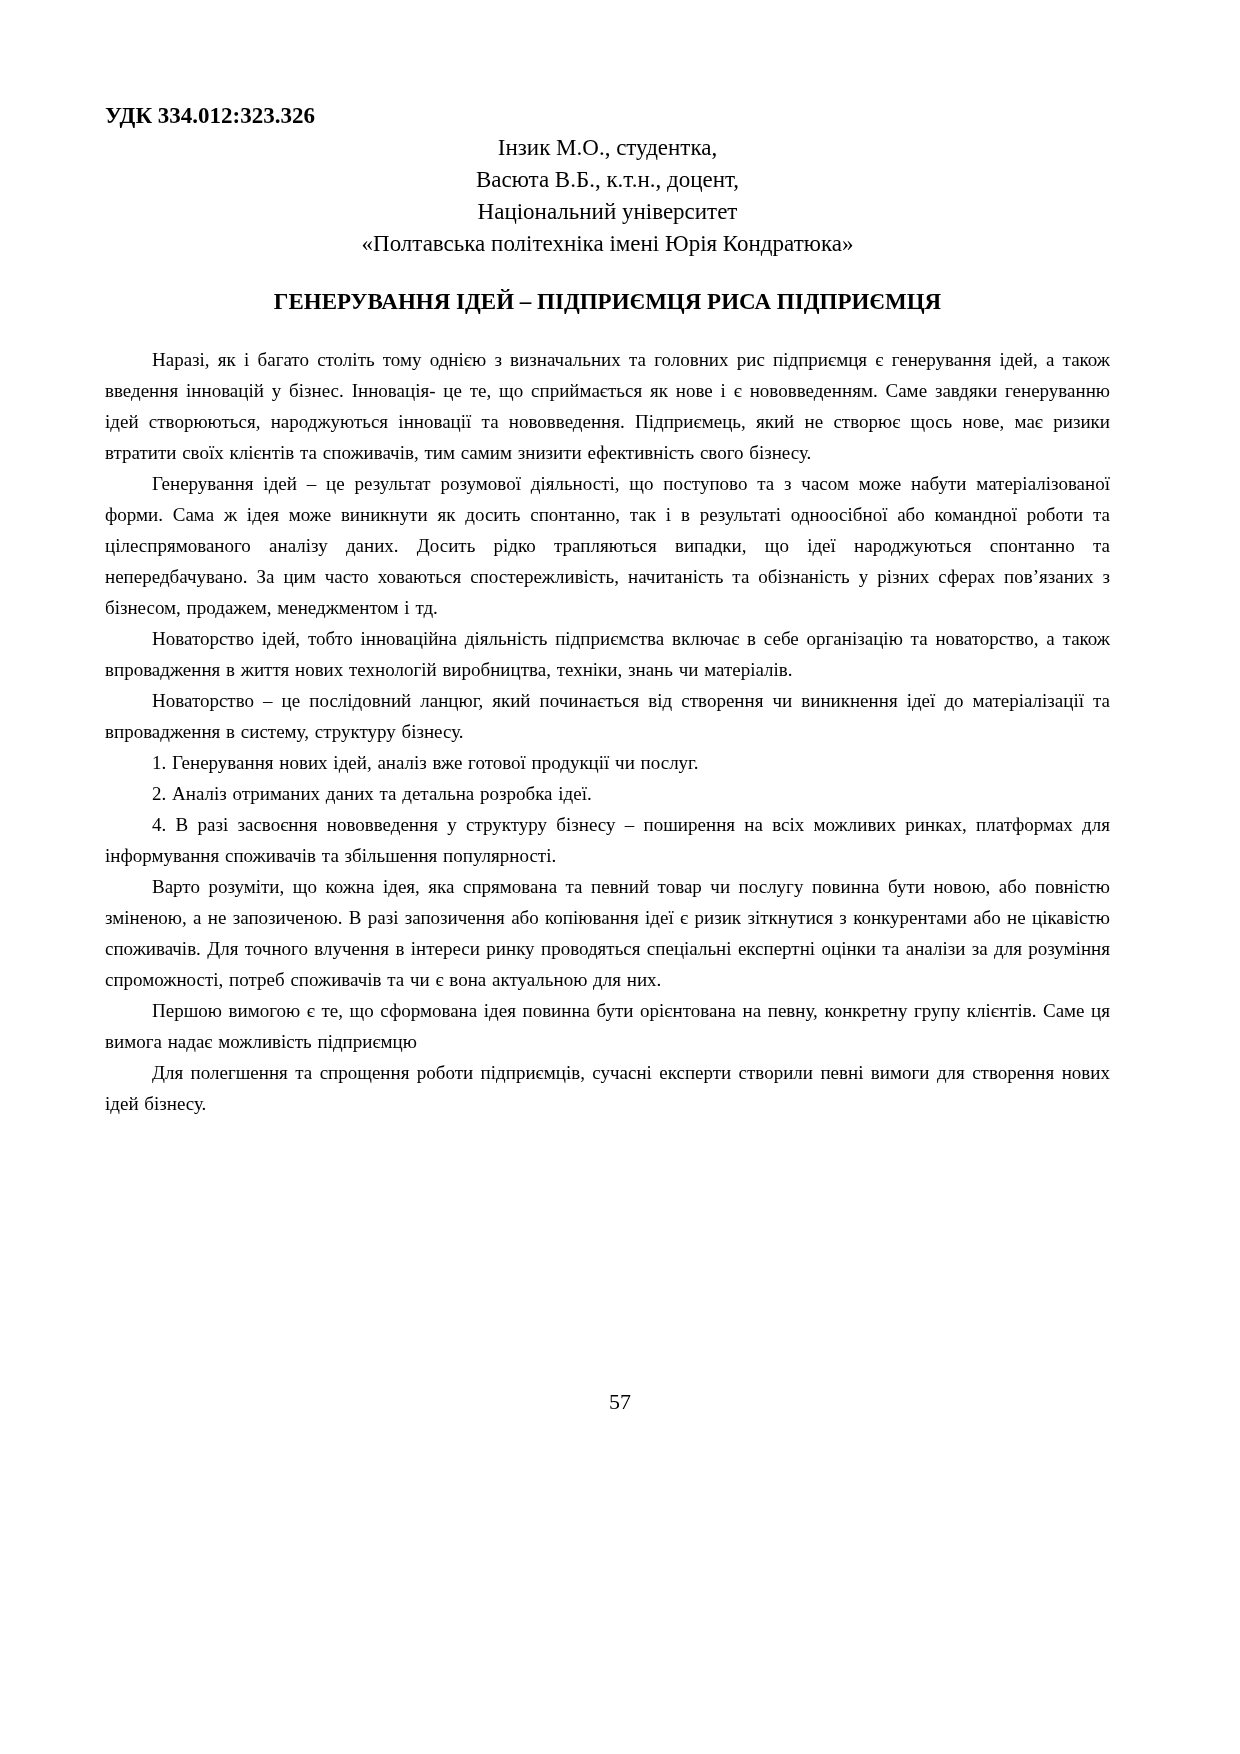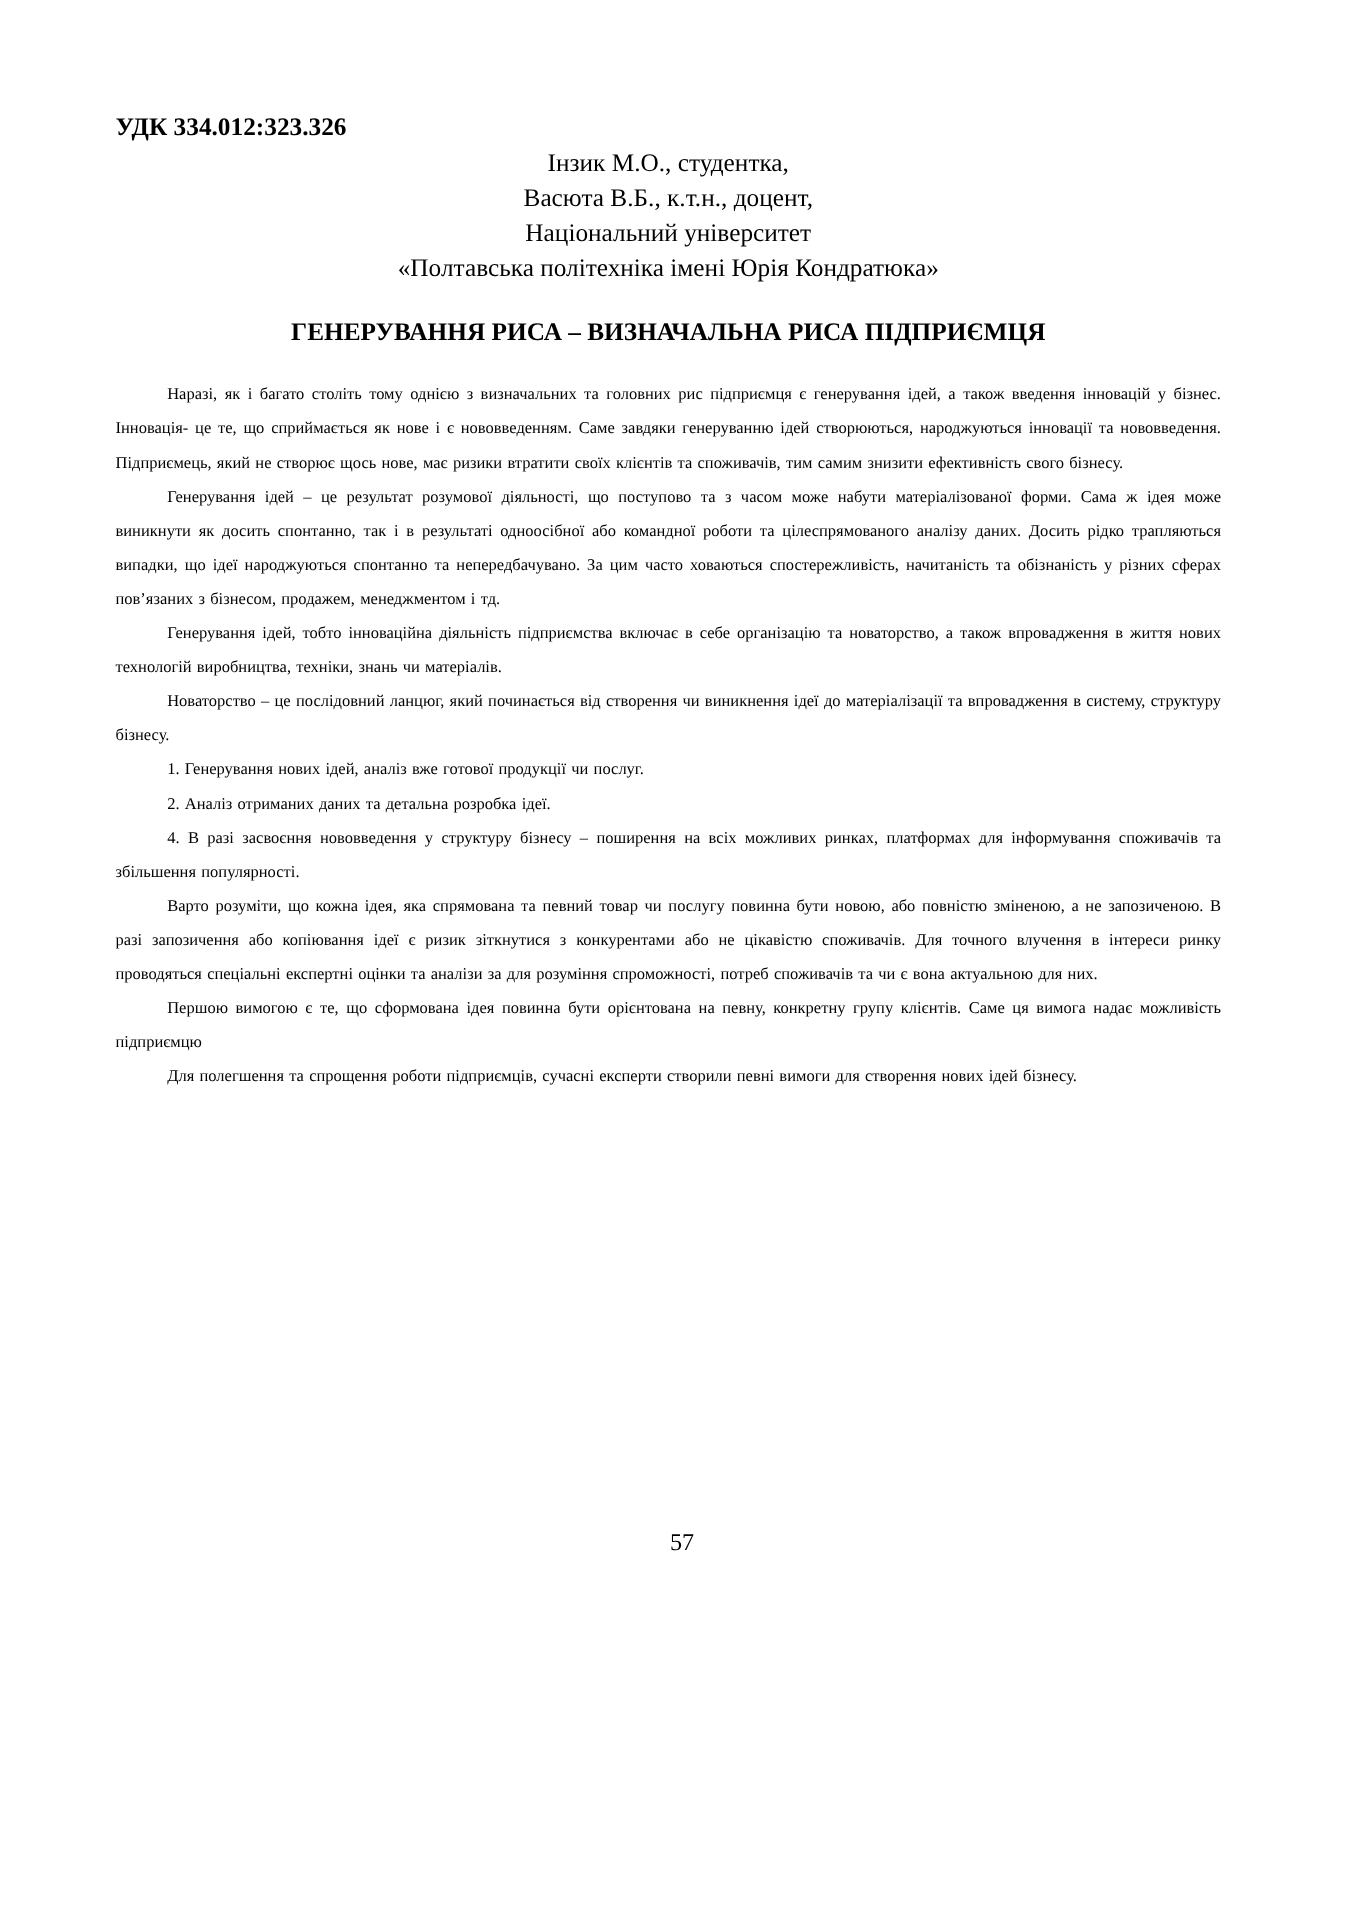--- a/index.html
+++ b/index.html
@@ -28,21 +28,21 @@
   }
   .title {
     font-weight: bold;
     font-size: 23px;
     line-height: 32px;
     text-align: center;
     margin-top: 26px;
     margin-bottom: 26px;
   }
   .body p {
-    font-size: 15px;
+    font-size: 19px;
     line-height: 31px;
     text-align: justify;
     text-indent: 47px;
     word-spacing: 1px;
   }
   .page-number {
     position: absolute;
     top: 1388px;
     left: 0;
     width: 100%;
@@ -59,27 +59,27 @@
   <div class="udk">УДК 334.012:323.326</div>
 
   <div class="authors">
 
   <div class="author-line">Інзик М.О., студентка,</div>
       <div class="author-line">Васюта В.Б., к.т.н., доцент,</div>
       <div class="author-line">Національний університет</div>
       <div class="author-line">«Полтавська політехніка імені Юрія Кондратюка»</div>
     </div>
 
-  <h1 class="title">ГЕНЕРУВАННЯ РИСА – ВИЗНАЧАЛЬНА РИСА ПІДПРИЄМЦЯ</h1>
+  <h1 class="title">ГЕНЕРУВАННЯ ІДЕЙ – ПІДПРИЄМЦЯ РИСА ПІДПРИЄМЦЯ</h1>
 
   <div class="body">
 
   <p>Наразі, як і багато століть тому однією з визначальних та головних рис підприємця є генерування ідей, а також введення інновацій у бізнес. Інновація- це те, що сприймається як нове і є нововведенням. Саме завдяки генеруванню ідей створюються, народжуються інновації та нововведення. Підприємець, який не створює щось нове, має ризики втратити своїх клієнтів та споживачів, тим самим знизити ефективність свого бізнесу.</p>
       <p>Генерування ідей – це результат розумової діяльності, що поступово та з часом може набути матеріалізованої форми. Сама ж ідея може виникнути як досить спонтанно, так і в результаті одноосібної або командної роботи та цілеспрямованого аналізу даних. Досить рідко трапляються випадки, що ідеї народжуються спонтанно та непередбачувано. За цим часто ховаються спостережливість, начитаність та обізнаність у різних сферах пов’язаних з бізнесом, продажем, менеджментом і тд.</p>
-      <p>Генерування ідей, тобто інноваційна діяльність підприємства включає в себе організацію та новаторство, а також впровадження в життя нових технологій виробництва, техніки, знань чи матеріалів.</p>
+      <p>Новаторство ідей, тобто інноваційна діяльність підприємства включає в себе організацію та новаторство, а також впровадження в життя нових технологій виробництва, техніки, знань чи матеріалів.</p>
       <p>Новаторство – це послідовний ланцюг, який починається від створення чи виникнення ідеї до матеріалізації та впровадження в систему, структуру бізнесу.</p>
       <p>1. Генерування нових ідей, аналіз вже готової продукції чи послуг.</p>
       <p>2. Аналіз отриманих даних та детальна розробка ідеї.</p>
       <p>4. В разі засвоєння нововведення у структуру бізнесу – поширення на всіх можливих ринках, платформах для інформування споживачів та збільшення популярності.</p>
       <p>Варто розуміти, що кожна ідея, яка спрямована та певний товар чи послугу повинна бути новою, або повністю зміненою, а не запозиченою. В разі запозичення або копіювання ідеї є ризик зіткнутися з конкурентами або не цікавістю споживачів. Для точного влучення в інтереси ринку проводяться спеціальні експертні оцінки та аналізи за для розуміння спроможності, потреб споживачів та чи є вона актуальною для них.</p>
       <p>Першою вимогою є те, що сформована ідея повинна бути орієнтована на певну, конкретну групу клієнтів. Саме ця вимога надає можливість підприємцю</p>
       <p>Для полегшення та спрощення роботи підприємців, сучасні експерти створили певні вимоги для створення нових ідей бізнесу.</p>
     </div>
 
 </div>

